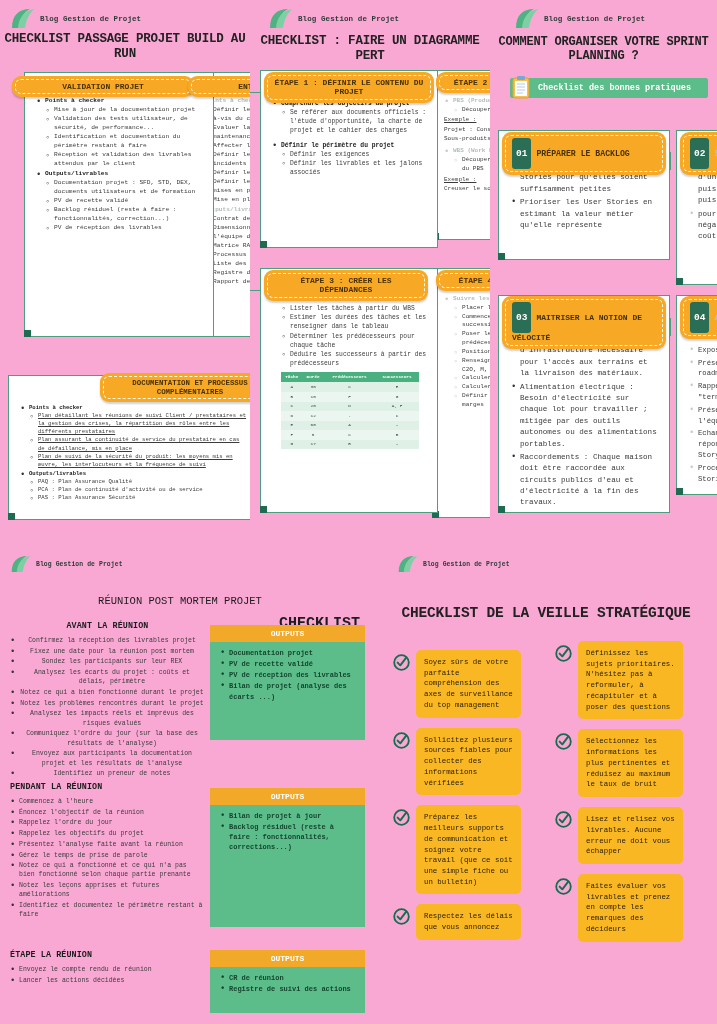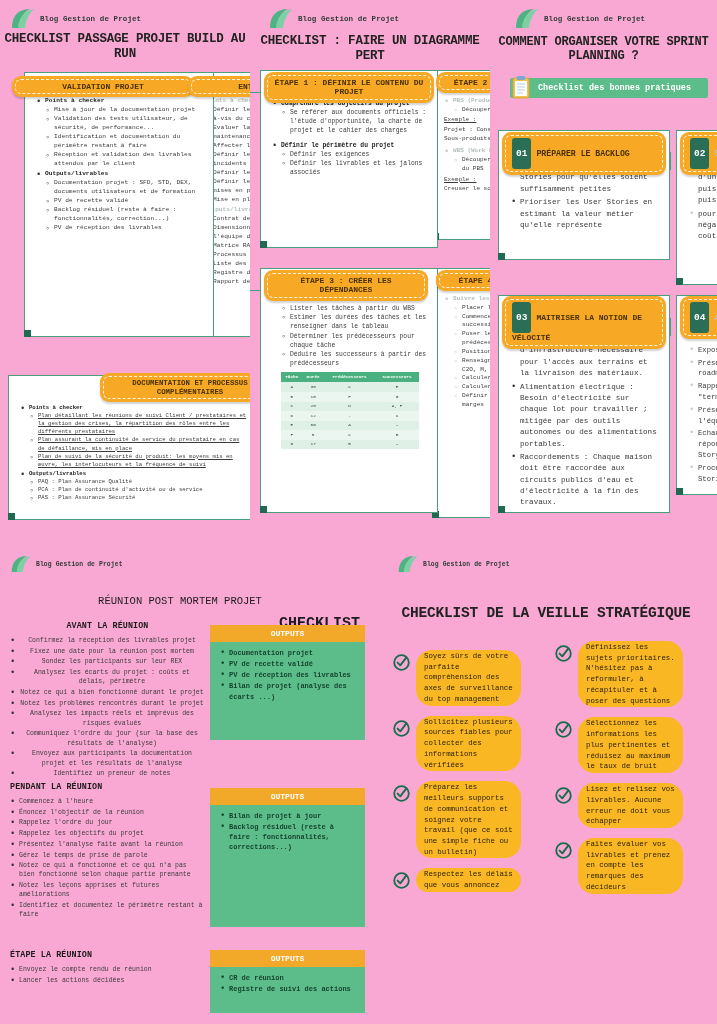--- a/index.html
+++ b/index.html
@@ -142,21 +142,21 @@
 
   
   #p5 { left: 375px; top: 545px; width: 342px; height: 479px; }
   #p5 .brand { position:absolute; left: 22px; top: 10px; }
   #p5 .ptitle { position:absolute; left: 0; top: 60px; width: 342px; font-size: 14.5px; line-height:1.2; }
 
   .tipcol { position:absolute; width: 128px; }
   .tip { display:flex; align-items:flex-start; margin-bottom: 10px; }
   .tipcheck { width: 17px; height: 17px; flex:0 0 auto; margin-right: 6px; margin-top: 4px; }
   .tipbox {
-    background: #f9b724; border-radius: 16px; padding: 1px 8px;
+    background: #f9b724; border-radius: 5px; padding: 7px 8px;
     font-size: 7.4px; line-height: 1.45; color: #2d2208; width: 105px;
   }
 
   .connector { position:absolute; background:#4b9e7e; }
 </style>
 </head>
 <body>
 
 <div class="panel" id="p1">
   <div class="brand">

